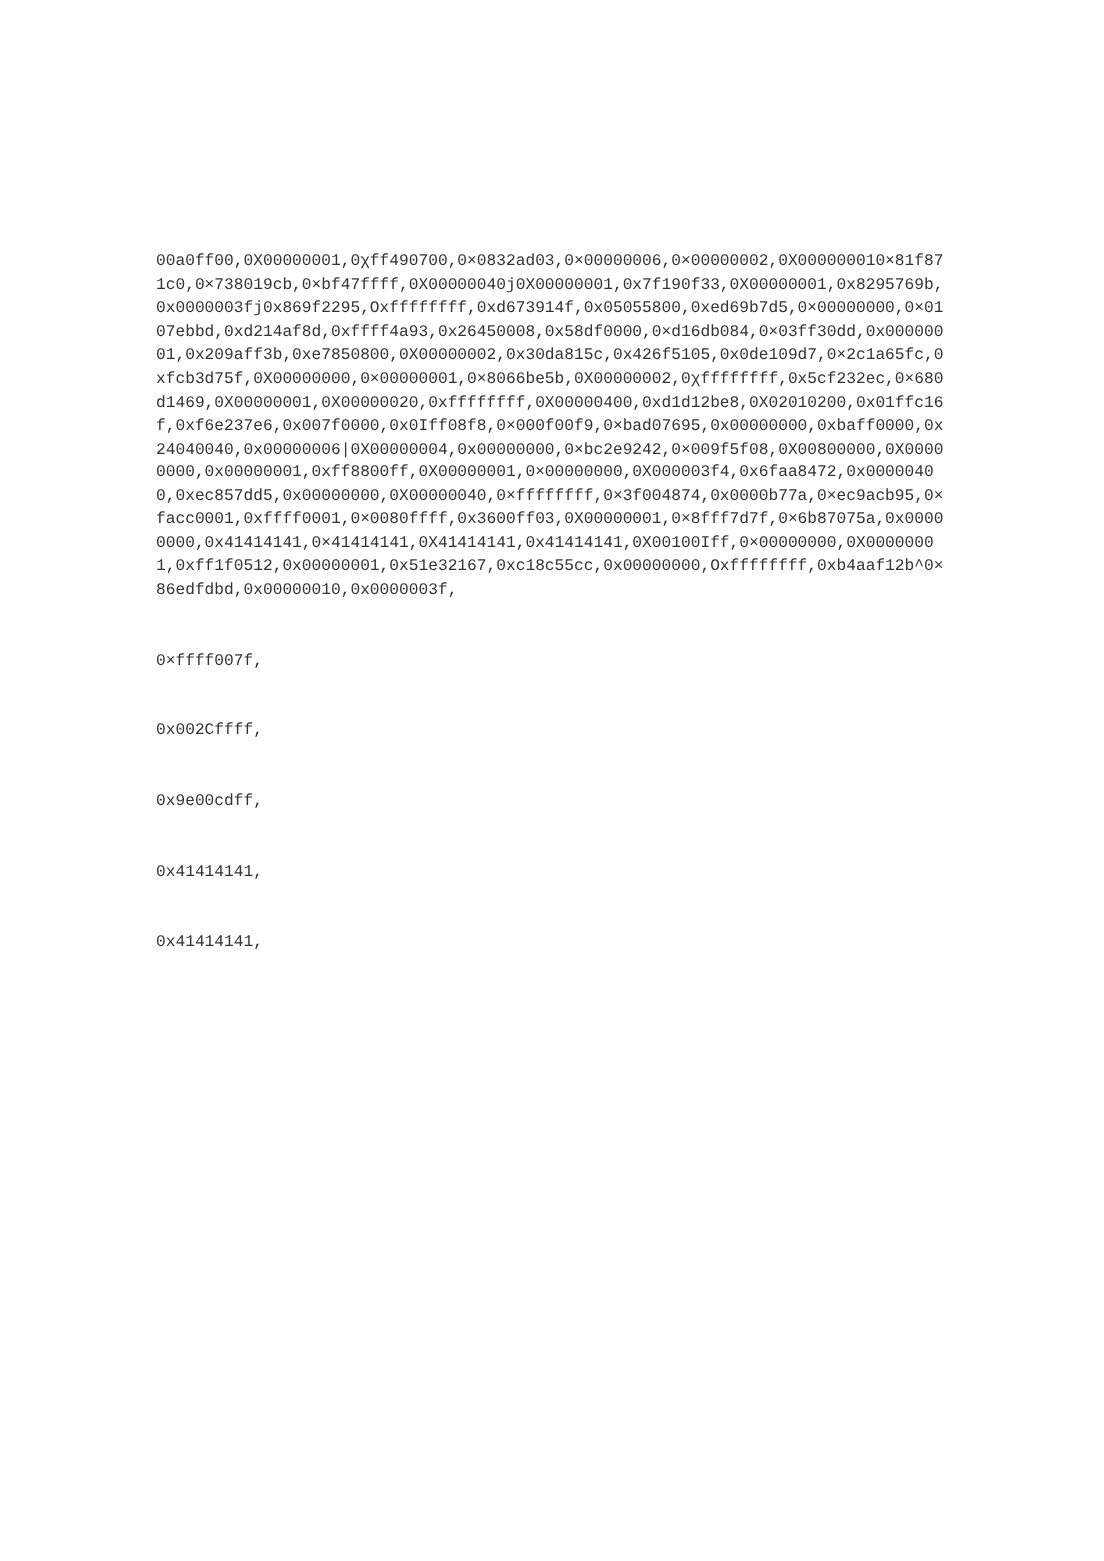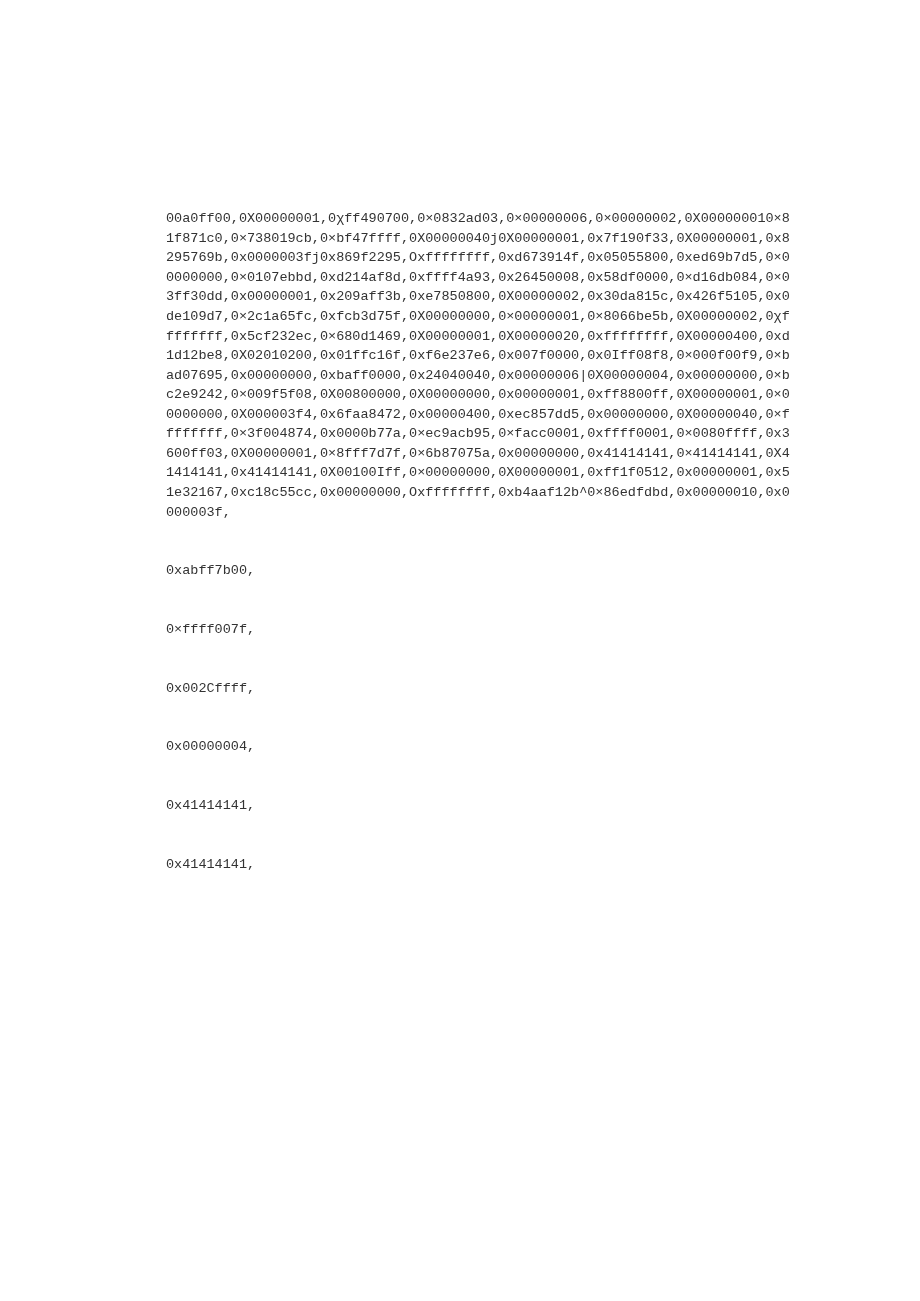--- a/index.html
+++ b/index.html
@@ -15,32 +15,31 @@
   }
   .code-block {
     font-family: "Courier New", Consolas, monospace;
     font-size: 13.5px;
     line-height: 1.45;
     color: #333333;
     white-space: pre-wrap;
     word-break: break-all;
   }
   .indent1 { padding-left: 44px; display: block; }
-  .noindent { padding-left: 0; display: block; margin-left: 36px; }
+  .noindent { padding-left: 0; display: block; }
 </style>
 </head>
 <body>
 
 <div class="page">
   <div class="code-block">
     <span class="noindent">00a0ff00,0X00000001,0χff490700,0×0832ad03,0×00000006,0×00000002,0X000000010×81f871c0,0×738019cb,0×bf47ffff,0X00000040j0X00000001,0x7f190f33,0X00000001,0x8295769b,0x0000003fj0x869f2295,Oxffffffff,0xd673914f,0x05055800,0xed69b7d5,0×00000000,0×0107ebbd,0xd214af8d,0xffff4a93,0x26450008,0x58df0000,0×d16db084,0×03ff30dd,0x00000001,0x209aff3b,0xe7850800,0X00000002,0x30da815c,0x426f5105,0x0de109d7,0×2c1a65fc,0xfcb3d75f,0X00000000,0×00000001,0×8066be5b,0X00000002,0χffffffff,0x5cf232ec,0×680d1469,0X00000001,0X00000020,0xffffffff,0X00000400,0xd1d12be8,0X02010200,0x01ffc16f,0xf6e237e6,0x007f0000,0x0Iff08f8,0×000f00f9,0×bad07695,0x00000000,0xbaff0000,0x24040040,0x00000006|0X00000004,0x00000000,0×bc2e9242,0×009f5f08,0X00800000,0X00000000,0x00000001,0xff8800ff,0X00000001,0×00000000,0X000003f4,0x6faa8472,0x00000400,0xec857dd5,0x00000000,0X00000040,0×ffffffff,0×3f004874,0x0000b77a,0×ec9acb95,0×facc0001,0xffff0001,0×0080ffff,0x3600ff03,0X00000001,0×8fff7d7f,0×6b87075a,0x00000000,0x41414141,0×41414141,0X41414141,0x41414141,0X00100Iff,0×00000000,0X00000001,0xff1f0512,0x00000001,0x51e32167,0xc18c55cc,0x00000000,Oxffffffff,0xb4aaf12b^0×86edfdbd,0x00000010,0x0000003f,</span>
-    <span class="noindent">0xabff7b00,</span>
     <span class="noindent">0×ffff007f,</span>
     <span class="noindent">0x002Cffff,</span>
-    <span class="noindent">0x00000004,</span>
+    <span class="noindent">0x9e00cdff,</span>
     <span class="noindent">0x41414141,</span>
     <span class="noindent">0x41414141,</span>
     
     
     
     
     
     
     
     

